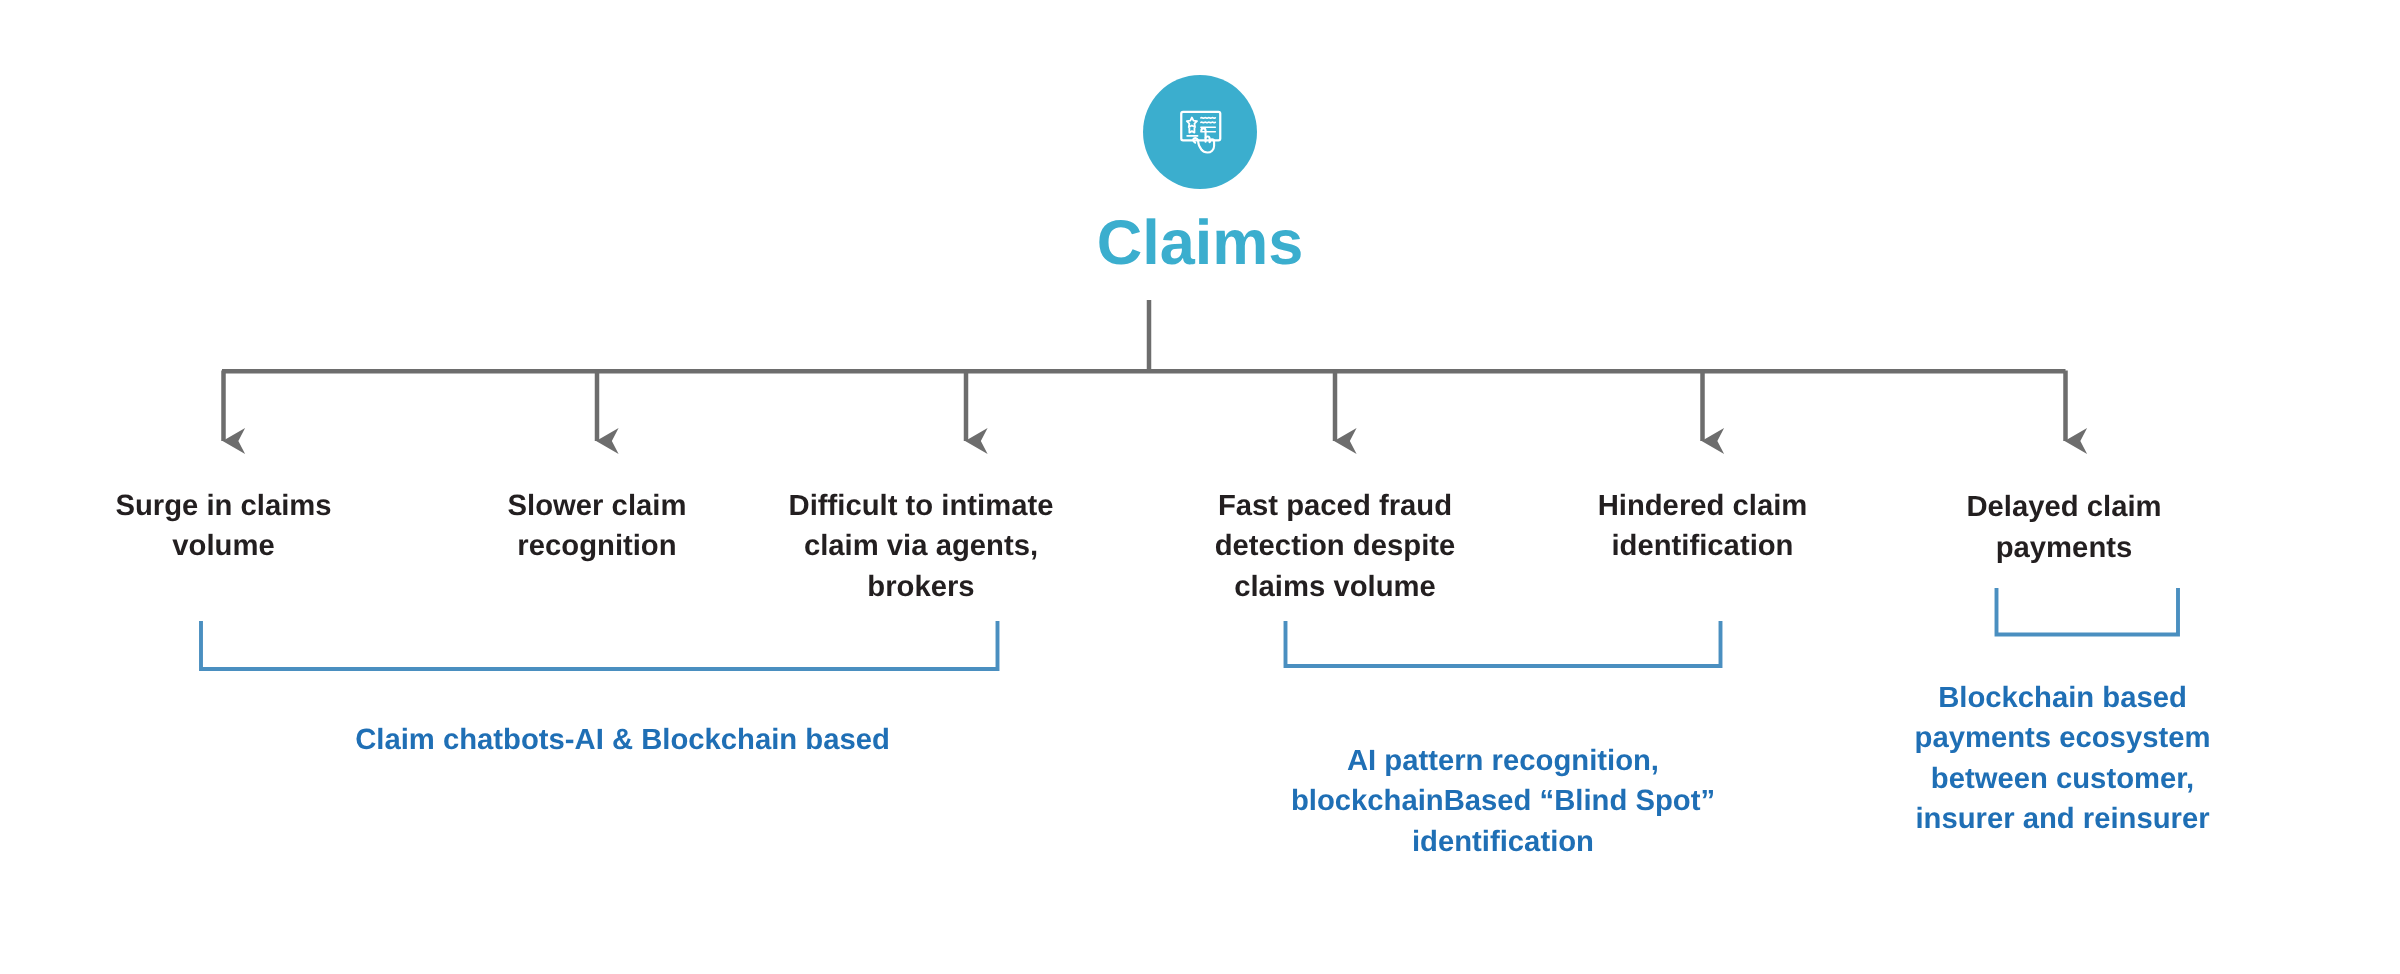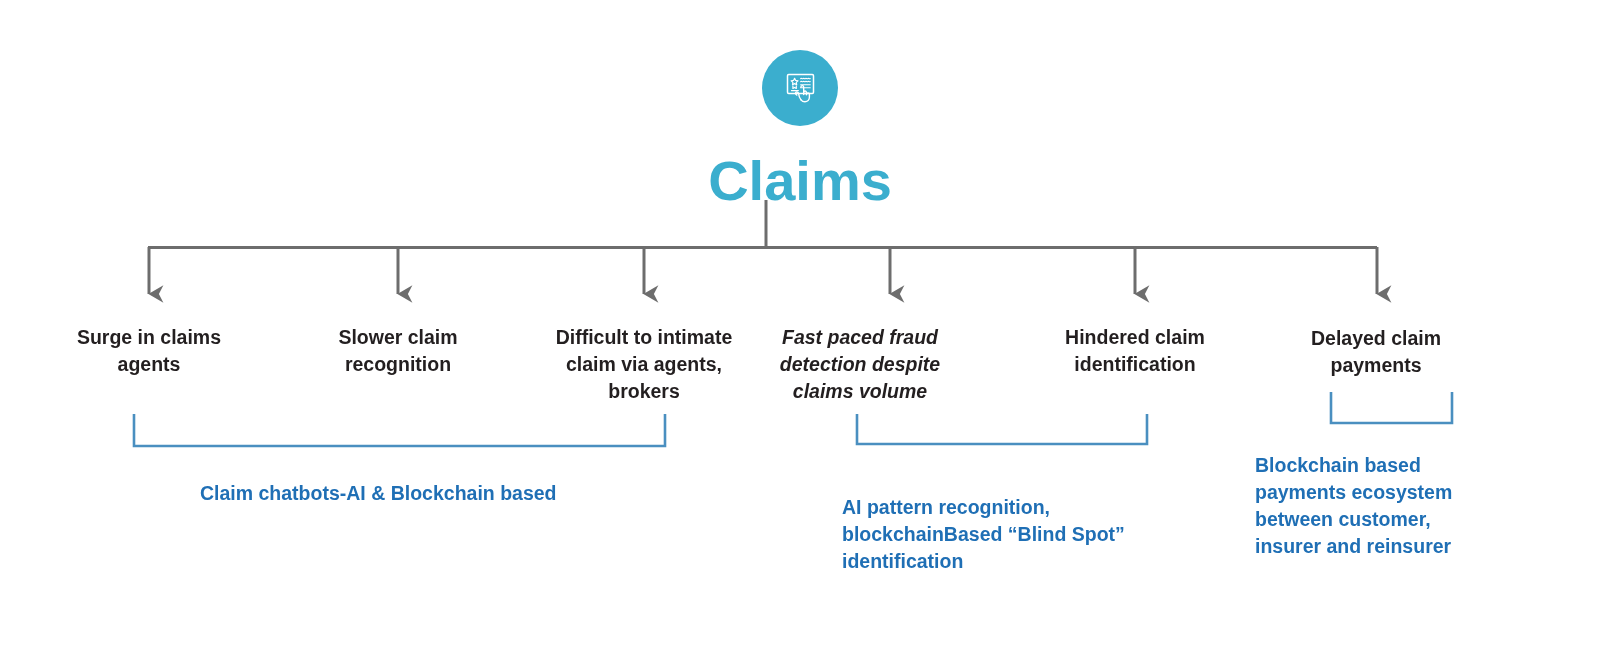--- a/index.html
+++ b/index.html
@@ -35,22 +35,22 @@
     position: relative;
     display: block;
   }
   #root-icon-circle svg {
     position: absolute;
     left: 50%;
     top: 50%;
     transform: translate(-50%, -50%);
   }
   #root-title {
-    margin-top: 26px;
-    font-size: 56px;
+    margin-top: 14px;
+    font-size: 42px;
     font-weight: bold;
     color: #3BAECE;
     letter-spacing: 0px;
     line-height: 1.05;
   }
   
   #connectors {
     position: absolute;
     left: 0;
     top: 0;
@@ -67,21 +67,21 @@
     line-height: 1.38;
     text-align: center;
   }
   
   .solution-label {
     position: absolute;
     font-size: 19.5px;
     font-weight: bold;
     color: #1F6FB5;
     line-height: 1.38;
-    text-align: left;
+    text-align: center;
   }
 </style>
 </head>
 <body>
 
 <div id="canvas">
 
   <div id="root-node">
     <div id="root-icon-circle">
       <svg width="44" height="44" viewBox="0 0 44 44" fill="none" aria-hidden="true">
@@ -125,31 +125,31 @@
     <line x1="1135" y1="247" x2="1135" y2="294" stroke="#6D6D6D" stroke-width="3" marker-end="url(#arrowhead)"></line>
     <line x1="1377" y1="247" x2="1377" y2="294" stroke="#6D6D6D" stroke-width="3" marker-end="url(#arrowhead)"></line>
 
     <path d="M134,414 L134,446 L665,446 L665,414" stroke="#4A8FC0" stroke-width="2.6" fill="none"></path>
 
     <path d="M857,414 L857,444 L1147,444 L1147,414" stroke="#4A8FC0" stroke-width="2.6" fill="none"></path>
 
     <path d="M1331,392 L1331,423 L1452,423 L1452,392" stroke="#4A8FC0" stroke-width="2.6" fill="none"></path>
   </svg>
 
-  <div class="problem-label" style="left:44px; top:324px; width:210px;">Surge in claims agents</div>
+  <div class="problem-label" style="left:44px; top:324px; width:210px;">Surge in claims volume</div>
 
   <div class="problem-label" style="left:298px; top:324px; width:200px;">Slower claim recognition</div>
 
-  <div class="problem-label" style="left:529px; top:324px; width:230px;">Difficult to intimate claim via agents, brokers</div>
+  <div class="problem-label" style="left:499px; top:324px; width:230px;">Difficult to intimate claim via agents, brokers</div>
 
-  <div class="problem-label" style="left:752px; top:324px; width:216px;font-style:italic;">Fast paced fraud detection despite claims volume</div>
+  <div class="problem-label" style="left:782px; top:324px; width:216px;">Fast paced fraud detection despite claims volume</div>
 
   <div class="problem-label" style="left:1033px; top:324px; width:204px;">Hindered claim identification</div>
 
   <div class="problem-label" style="left:1283px; top:325px; width:186px;">Delayed claim payments</div>
 
-  <div class="solution-label" style="left:200px; top:480px; width:462px;">Claim chatbots-AI &amp; Blockchain based</div>
+  <div class="solution-label" style="left:184px; top:480px; width:462px;">Claim chatbots-AI &amp; Blockchain based</div>
 
   <div class="solution-label" style="left:842px; top:477px; width:320px;margin-top:17px;">AI pattern recognition, blockchainBased “Blind Spot” identification</div>
 
   <div class="solution-label" style="left:1255px; top:452px; width:240px;">Blockchain based payments ecosystem between customer, insurer and reinsurer</div>
 
 </div>
 
 </body></html>

